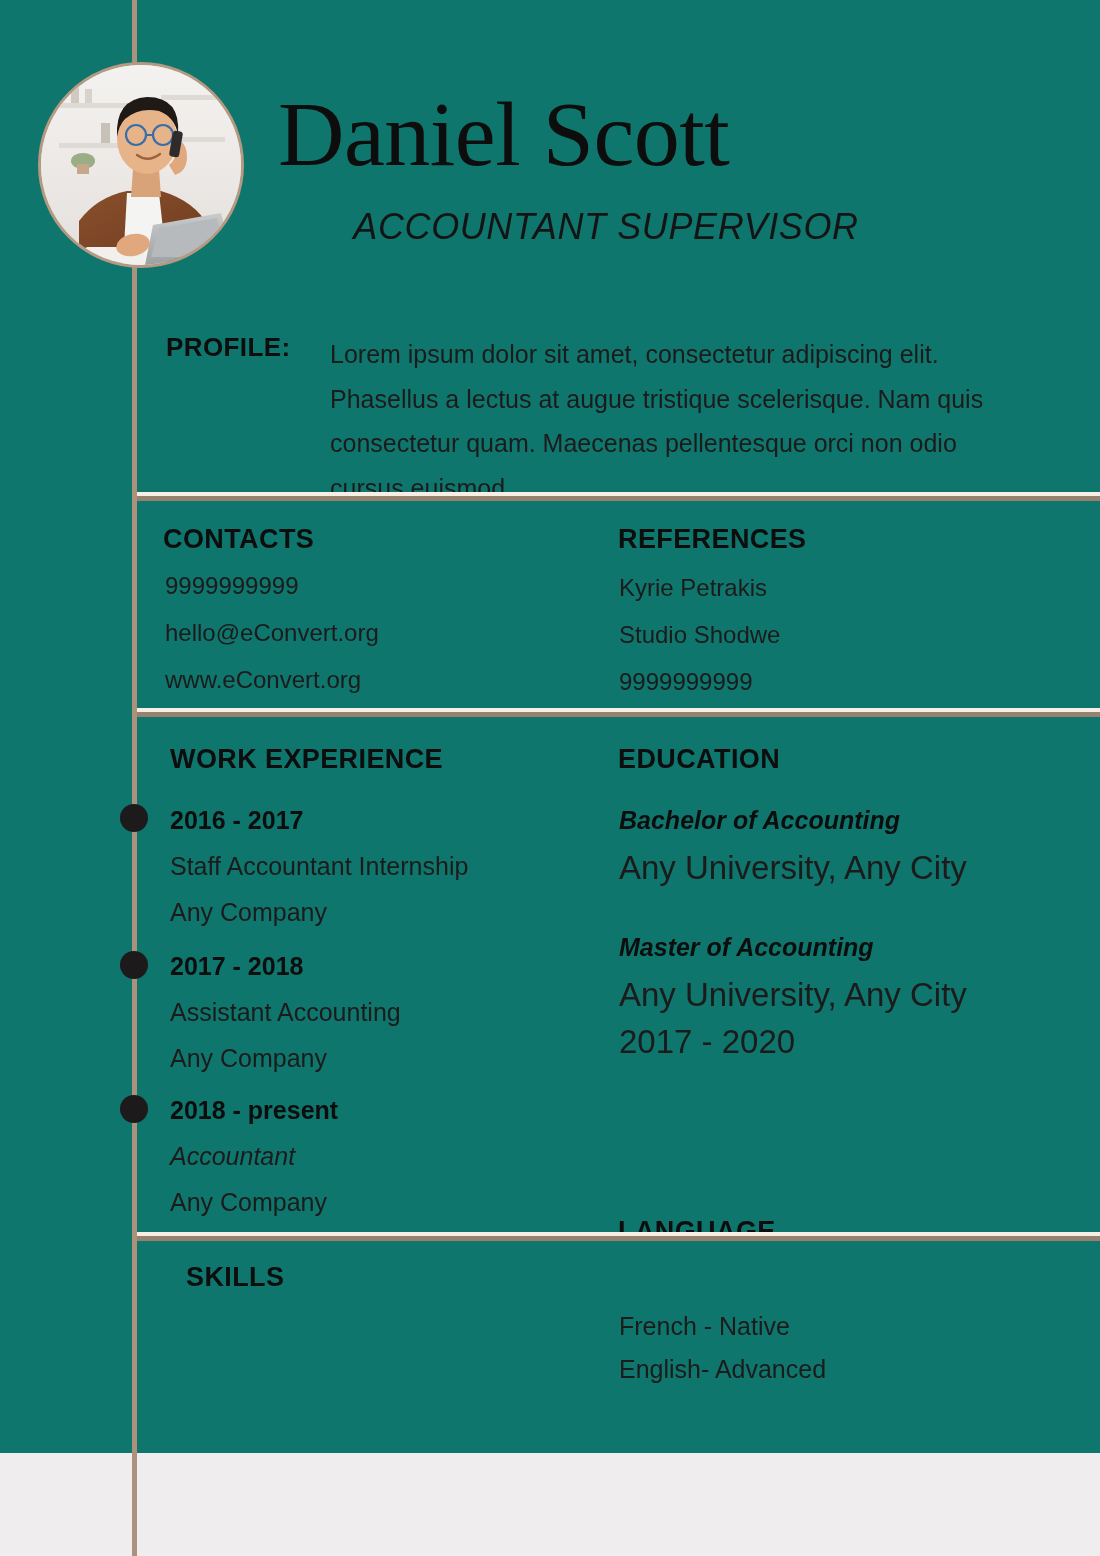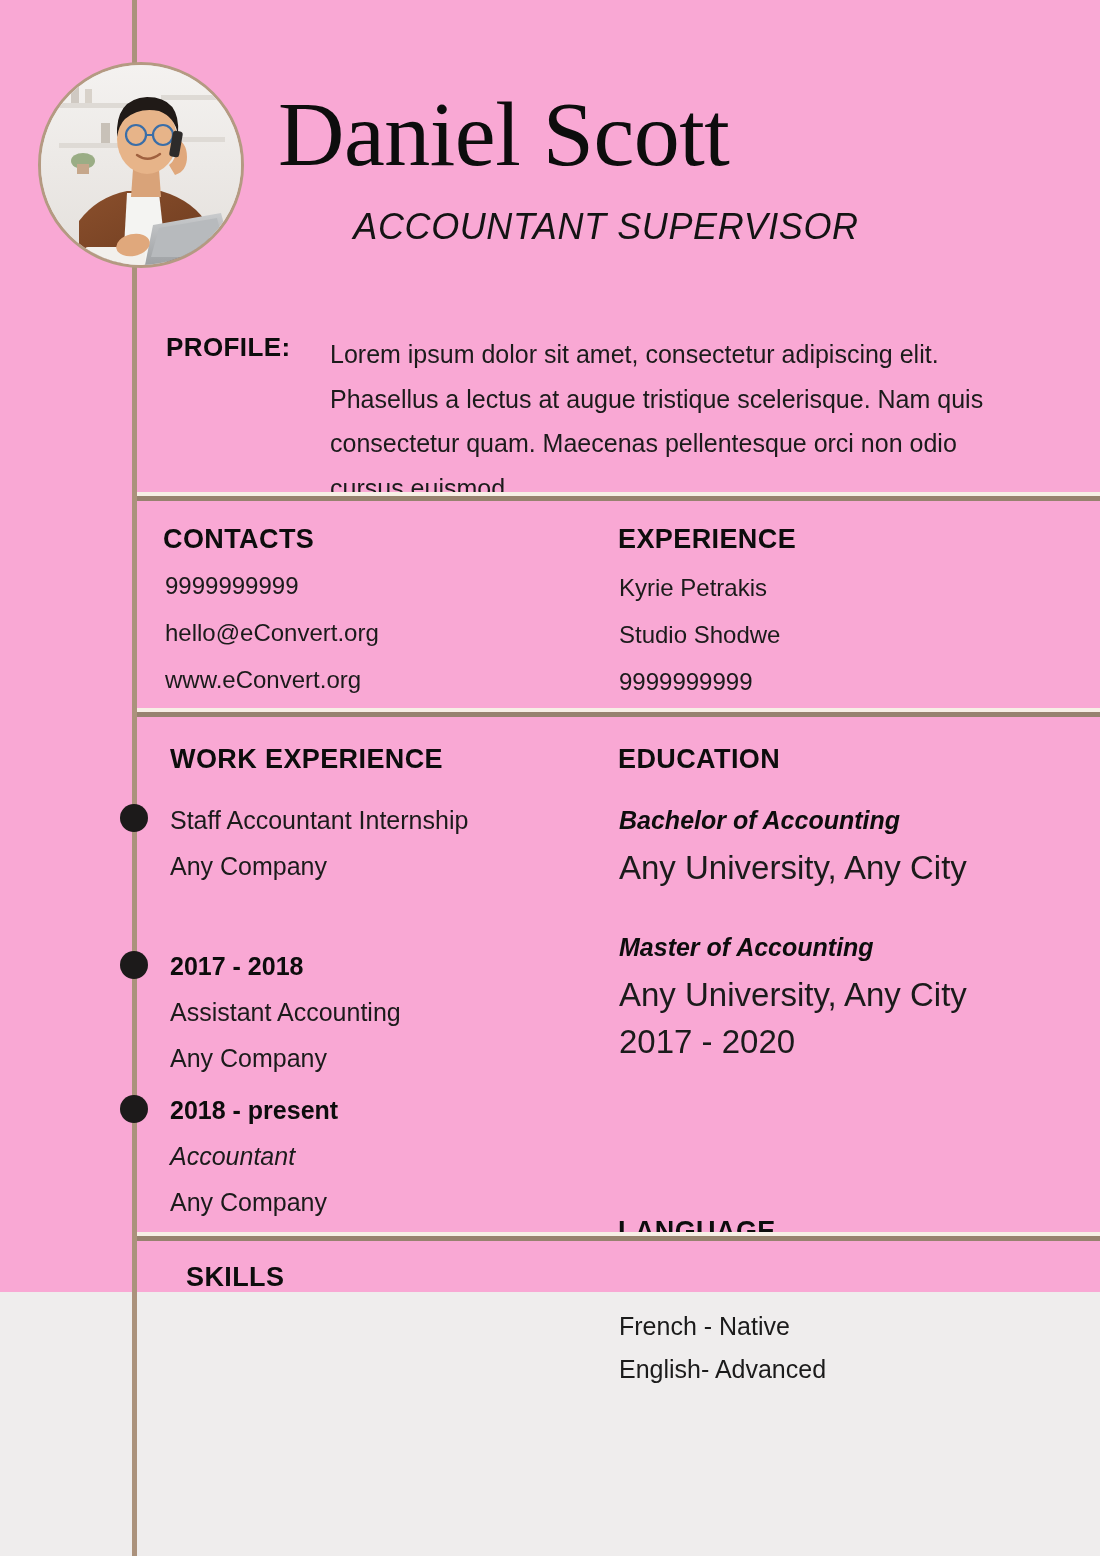--- a/index.html
+++ b/index.html
@@ -11,22 +11,22 @@
     height: 1556px;
     background: #efeded;
     font-family: "Liberation Sans", sans-serif;
     color: #161616;
     overflow: hidden;
   }
 
   .page {
     position: relative;
     width: 1100px;
-    height: 1292px;
-    background: #f9a8d4;
+    height: 1453px;
+    background: #0f766e;
   }
 
   
   .vrule {
     position: absolute;
     left: 132px;
     top: 0;
     width: 5px;
     height: 1556px;
     background: #ab927c;
@@ -311,34 +311,35 @@
   <div class="profile-label">PROFILE:</div>
   <div class="profile-text">Lorem ipsum dolor sit amet, consectetur adipiscing elit. Phasellus a lectus at augue tristique scelerisque. Nam quis consectetur quam. Maecenas pellentesque orci non odio cursus euismod</div>
 
   <div class="sec-title contacts-title">CONTACTS</div>
   <div class="contact-list">
     <div>9999999999</div>
     <div>hello@eConvert.org</div>
     <div>www.eConvert.org</div>
   </div>
 
-  <div class="sec-title references-title">EXPERIENCE</div>
+  <div class="sec-title references-title">REFERENCES</div>
   <div class="reference-list">
     <div>Kyrie Petrakis</div>
     <div>Studio Shodwe</div>
     <div>9999999999</div>
   </div>
 
   <div class="sec-title work-title">WORK EXPERIENCE</div>
 
   <div class="dot dot-1"></div>
   <div class="dot dot-2"></div>
   <div class="dot dot-3"></div>
 
   <div class="job job-1">
+    <div class="job-years">2016 - 2017</div>
     <div class="job-role">Staff Accountant Internship</div>
     <div class="job-company">Any Company</div>
   </div>
 
   <div class="job job-2">
     <div class="job-years">2017 - 2018</div>
     <div class="job-role">Assistant Accounting</div>
     <div class="job-company">Any Company</div>
   </div>
 

